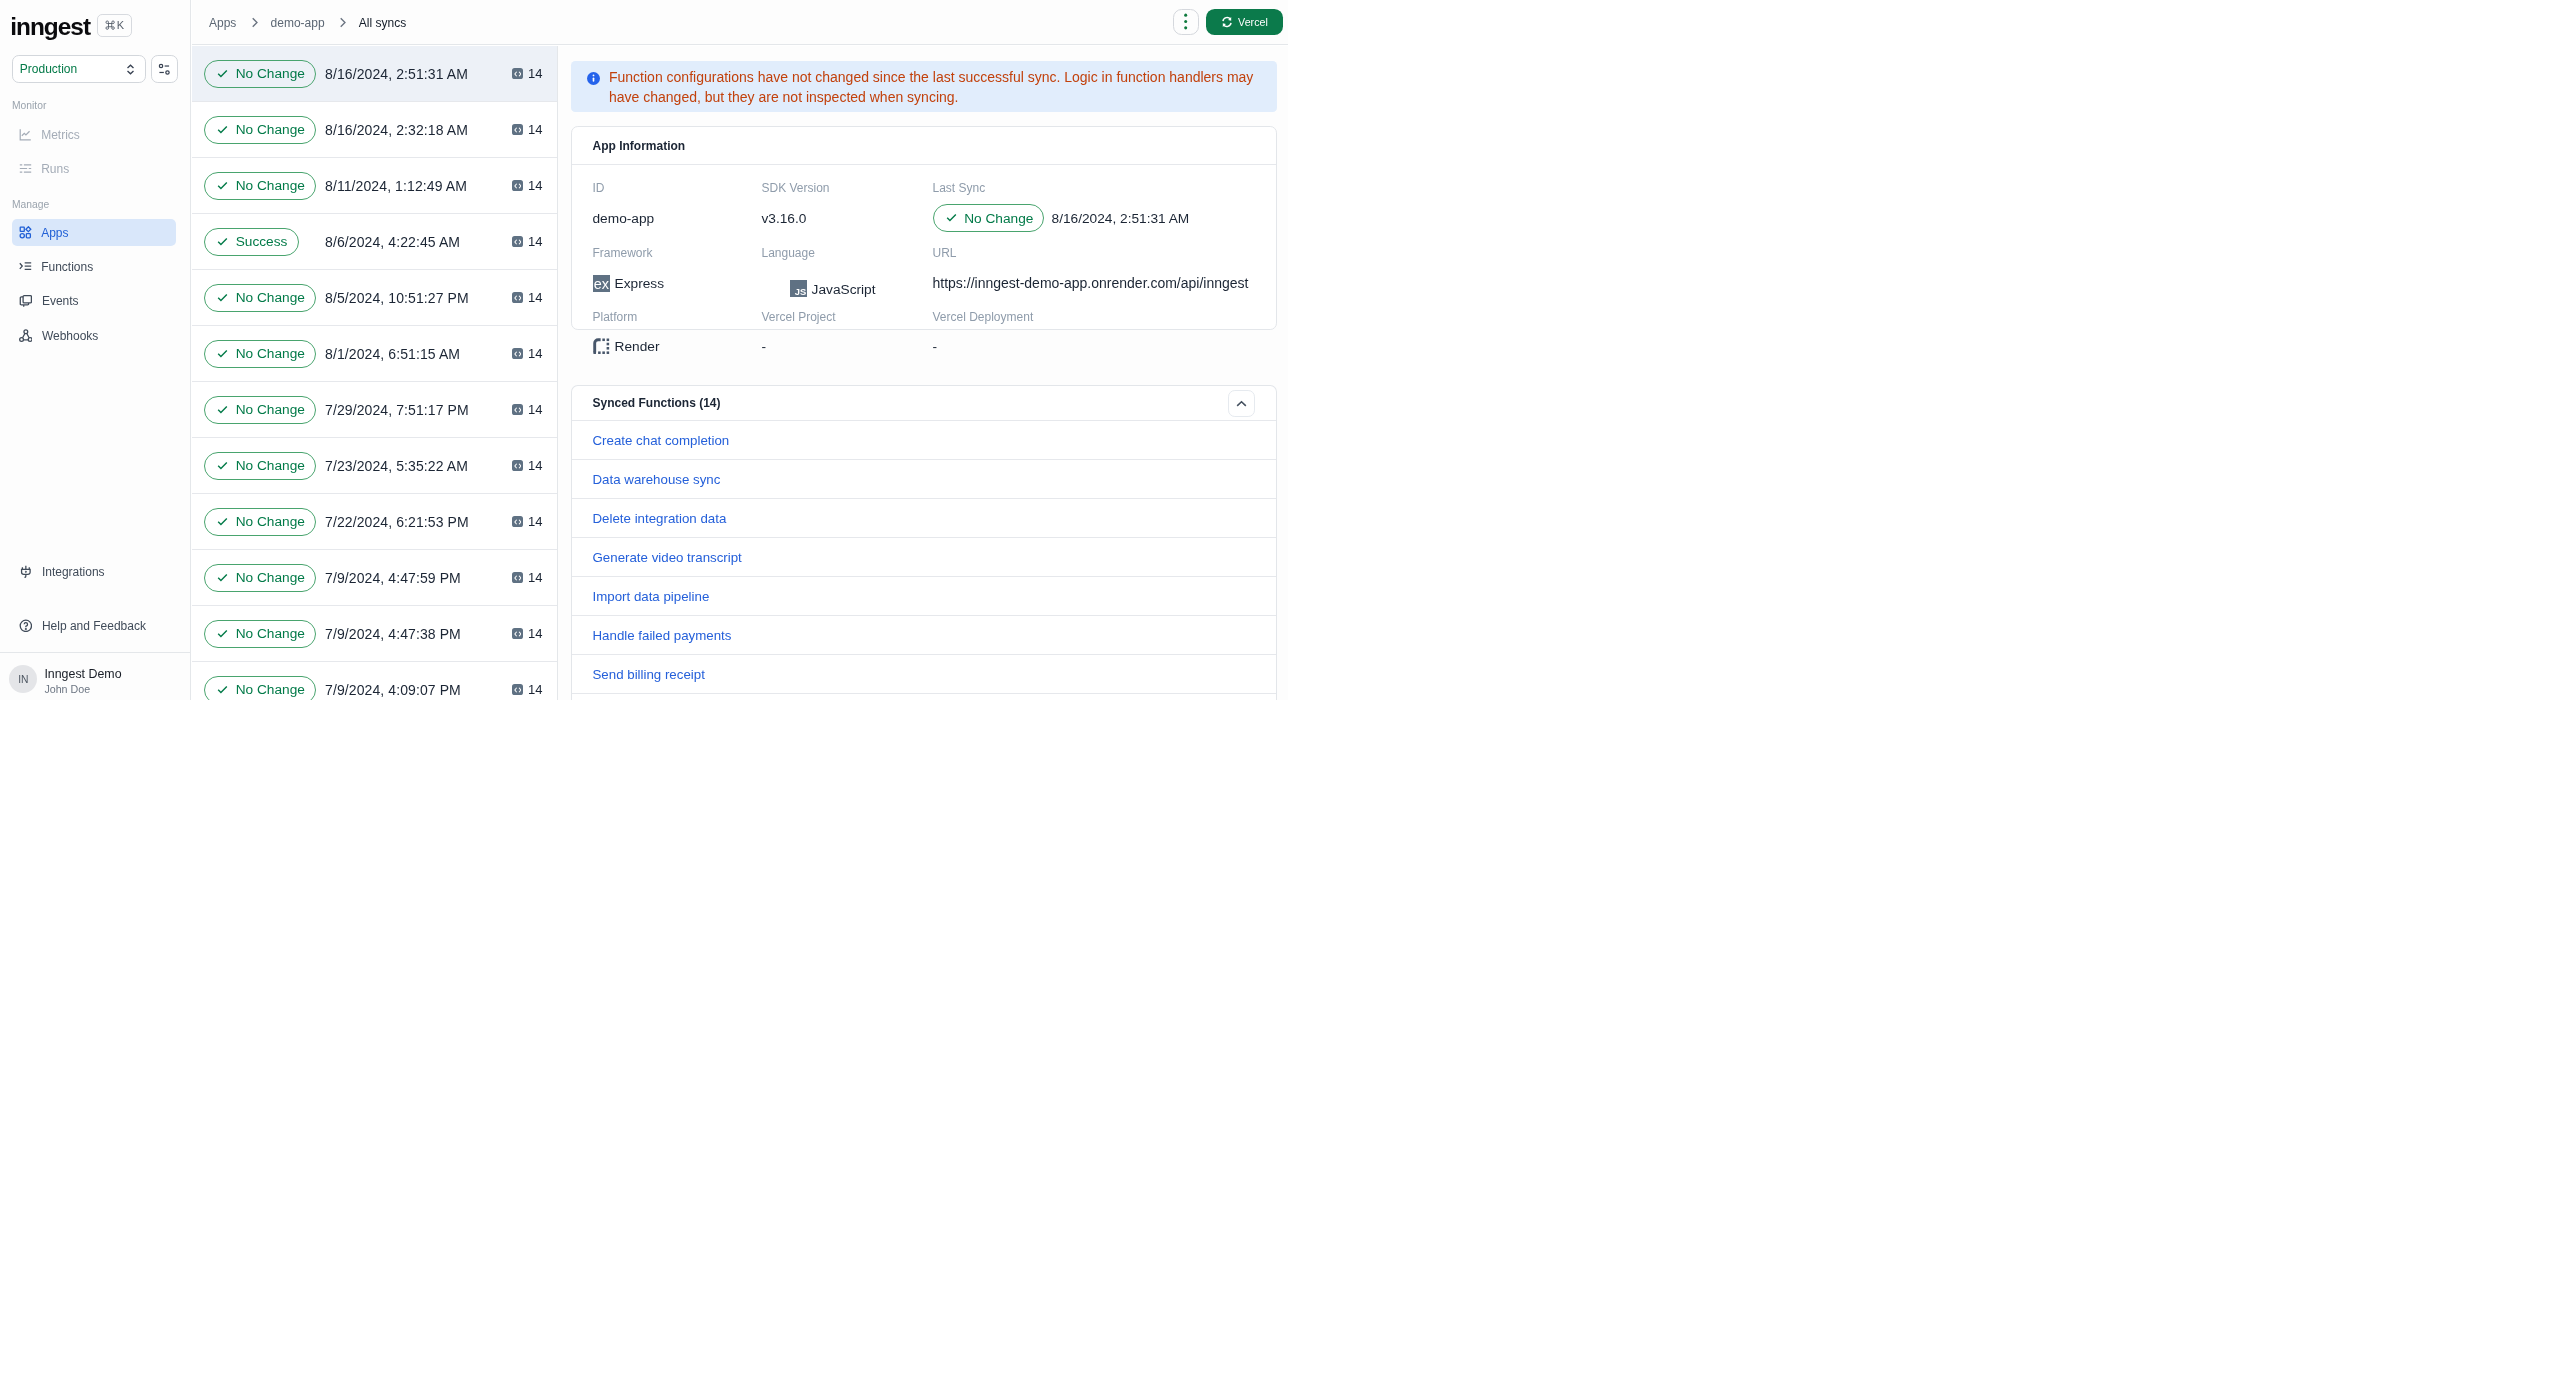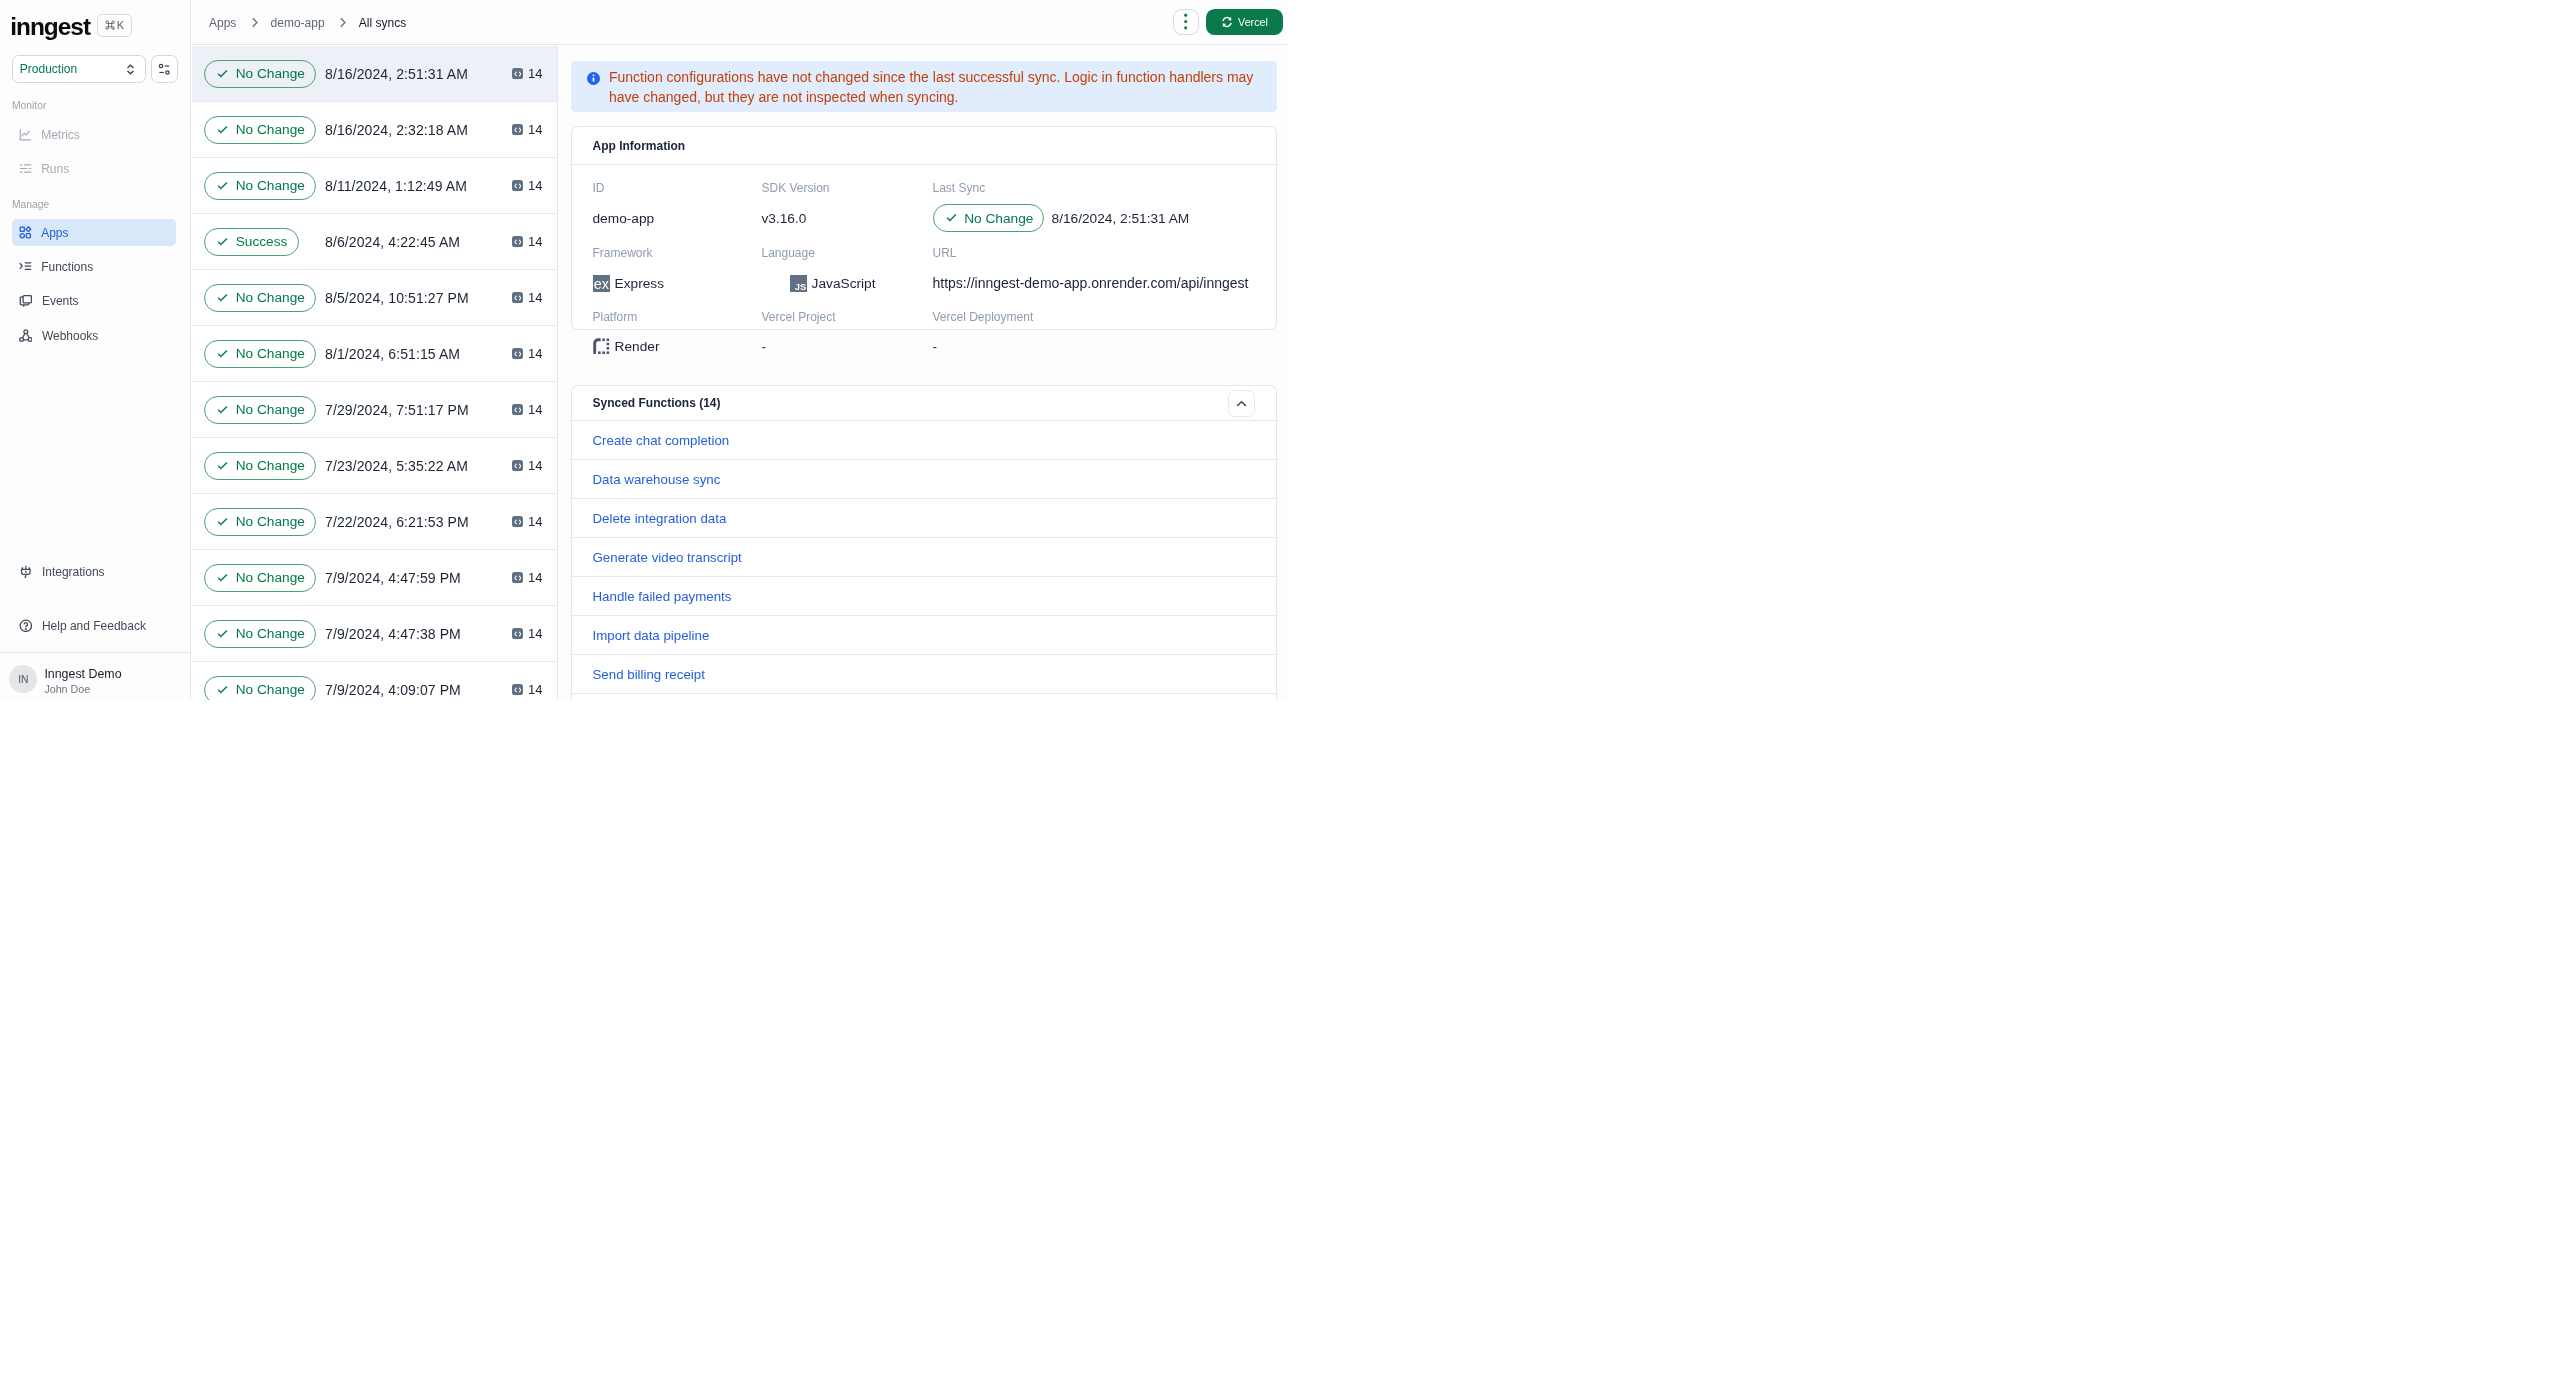--- a/index.html
+++ b/index.html
@@ -446,21 +446,21 @@
         </div>
         <div class="g-l lbl" style="left:0px; top:80px;">Framework</div>
         <div class="g-l val" style="left:0px; top:103px; height:28px; display:flex; align-items:center; white-space:nowrap;">
           <svg width="17" height="17" viewBox="0 0 20 20" style="vertical-align:-4.3px;font-size:16px">
             <rect width="20" height="20" fill="#5f7183"></rect>
             <text x="9.9" y="16.2" font-size="17" fill="#fff" text-anchor="middle" font-family="Liberation Sans">ex</text>
           </svg>
           <span style="margin-left:5.1px">Express</span>
         </div>
         <div class="g-l lbl" style="left:169px; top:80px;">Language</div>
-        <div class="g-l val" style="left:169px; top:103px; height:28px; display:flex; align-items:center; white-space:nowrap;padding-left:28px;">
+        <div class="g-l val" style="left:169px; top:103px; height:28px; display:flex; align-items:flex-end; white-space:nowrap;padding-left:28px;">
           <svg width="17" height="17" viewBox="0 0 20 20" style="vertical-align:-4.3px;font-size:16px">
             <rect width="20" height="20" fill="#5f7183"></rect>
             <text x="19" y="18.2" font-size="11" font-weight="bold" fill="#fff" text-anchor="end" font-family="Liberation Sans">JS</text>
           </svg>
           <span style="margin-left:5.1px">JavaScript</span>
         </div>
         <div class="g-l lbl" style="left:340px; top:80px;">URL</div>
         <div class="g-l val" style="left:340px; top:103px; height:28px; display:flex; align-items:center; white-space:nowrap;">
           <span style="font-size:14px">https://inngest-demo-app.onrender.com/api/inngest</span>
         </div>
@@ -492,19 +492,19 @@
     <div class="cardhead">Synced Functions (14)</div>
     <div class="chevbtn">
         <svg width="11" height="7.7" viewBox="0 0 14 9" fill="none" stroke="#44505f" stroke-width="2">
           <path d="M1.5 7 L7 1.8 L12.5 7"></path>
         </svg>
       </div>
     <div class="fnrow">Create chat completion</div>
     <div class="fnrow">Data warehouse sync</div>
     <div class="fnrow">Delete integration data</div>
     <div class="fnrow">Generate video transcript</div>
+    <div class="fnrow">Import data pipeline</div>
     <div class="fnrow">Handle failed payments</div>
-    <div class="fnrow">Import data pipeline</div>
     <div class="fnrow">Send billing receipt</div>
     <div class="fnrow"></div>
   </div>
 </div>
 
 
 </body></html>

